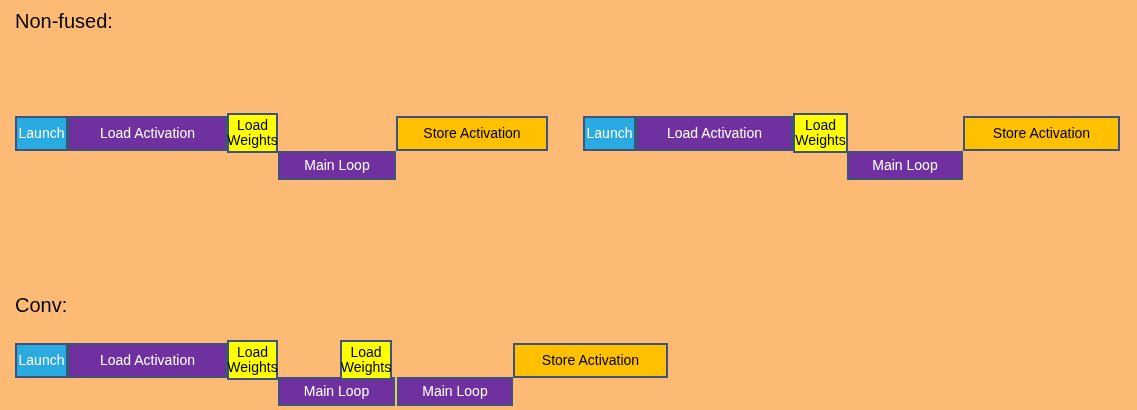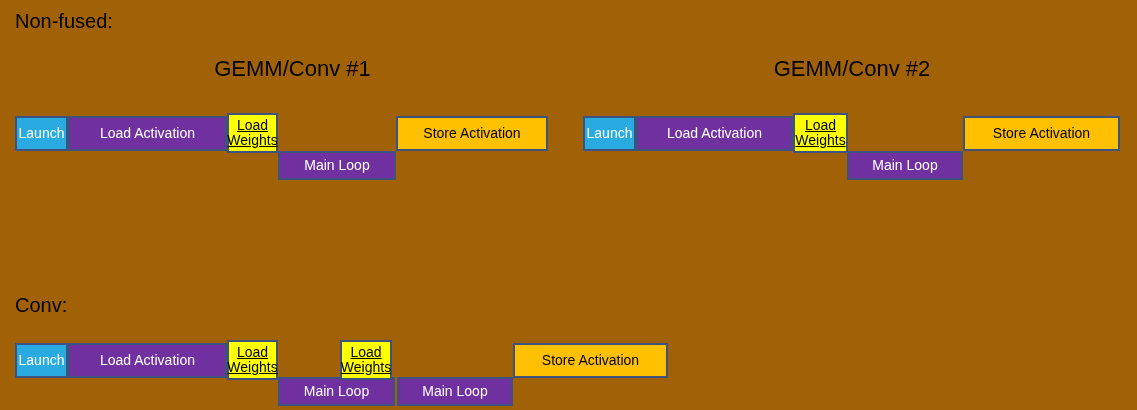--- a/index.html
+++ b/index.html
@@ -1,19 +1,19 @@
 <!DOCTYPE html>
 <html><head>
 <meta charset="utf-8">
 <style>
   html,body{margin:0;padding:0;background:#ffffff;}
   #canvas{
     position:relative;
     width:1137px;height:410px;
-    background:#a16207;
+    background:#fdba74;
     font-family:"Liberation Sans", sans-serif;
     overflow:hidden;
   }
   .section-label{
     position:absolute;
     font-size:20px;color:#000000;
     white-space:nowrap;
   }
   .timeline-title{
     position:absolute;
@@ -23,31 +23,29 @@
   .block{
     position:absolute;
     box-sizing:border-box;
     border:2px solid #3E5280;
     display:flex;align-items:center;justify-content:center;
     text-align:center;
     font-size:14px;line-height:1.1;
     white-space:normal;
     overflow:visible;
   }
-  .block.tall{z-index:2;text-decoration:underline;}
+  .block.tall{z-index:2;}
 </style>
 </head>
 <body>
 
 <div id="canvas">
   <div class="section-label" style="left:15px;top:10px">Non-fused:</div>
 
-  <div class="timeline-title" style="left:205px;top:56px;width:175px">GEMM/Conv #1</div>
 
-  <div class="timeline-title" style="left:772px;top:56px;width:160px">GEMM/Conv #2</div>
 
   <div class="section-label" style="left:15px;top:294px">Conv:</div>
 <div class="block" style="left: 15px; top: 116px; width: 53px; height: 35px; background: rgb(41, 171, 226); color: rgb(255, 255, 255); border-color: rgb(62, 82, 128);">Launch</div>
     <div class="block" style="left: 68px; top: 116px; width: 159px; height: 35px; background: rgb(112, 48, 160); color: rgb(255, 255, 255); border-color: rgb(62, 82, 128);">Load Activation</div>
     <div class="block tall" style="left: 227px; top: 113px; width: 51px; height: 40px; background: rgb(255, 255, 0); color: rgb(0, 0, 0); border-color: rgb(62, 82, 128);">Load Weights</div>
     <div class="block" style="left: 278px; top: 151px; width: 118px; height: 29px; background: rgb(112, 48, 160); color: rgb(255, 255, 255); border-color: rgb(62, 82, 128);">Main Loop</div>
     <div class="block" style="left: 396px; top: 116px; width: 152px; height: 35px; background: rgb(255, 192, 0); color: rgb(0, 0, 0); border-color: rgb(62, 82, 128);">Store Activation</div>
     <div class="block" style="left: 583px; top: 116px; width: 53px; height: 35px; background: rgb(41, 171, 226); color: rgb(255, 255, 255); border-color: rgb(62, 82, 128);">Launch</div>
     <div class="block" style="left: 636px; top: 116px; width: 157px; height: 35px; background: rgb(112, 48, 160); color: rgb(255, 255, 255); border-color: rgb(62, 82, 128);">Load Activation</div>
     <div class="block tall" style="left: 793px; top: 113px; width: 55px; height: 40px; background: rgb(255, 255, 0); color: rgb(0, 0, 0); border-color: rgb(62, 82, 128);">Load Weights</div>

